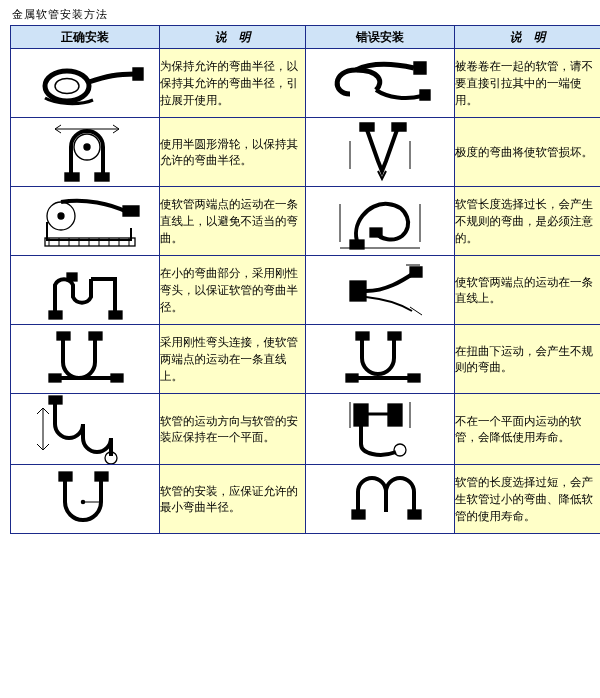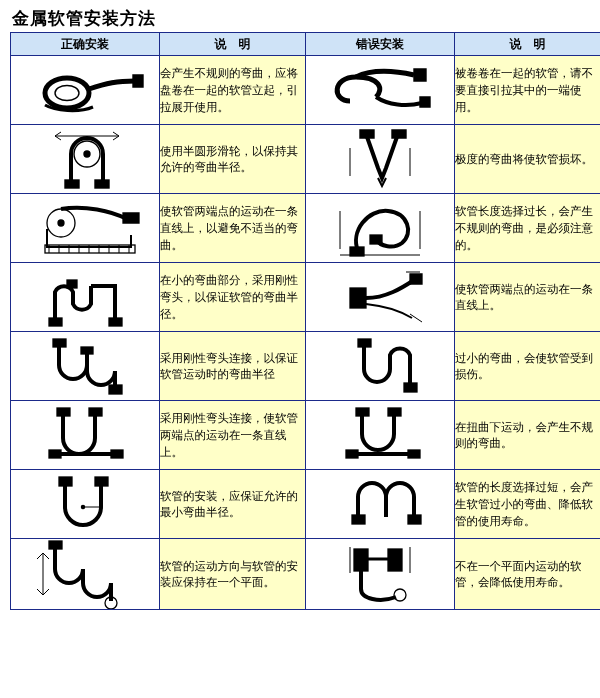--- a/index.html
+++ b/index.html
@@ -4,22 +4,22 @@
 <style>
   html,body{margin:0;padding:0;background:#ffffff;}
   body{
     width:600px;height:698px;
     font-family:"DejaVu Sans","Liberation Sans",sans-serif;
     color:#000;
     overflow:hidden;
   }
   .page{position:relative;width:600px;height:698px;box-sizing:border-box;padding:6px 6px 0 6px;}
   .title{
-    font-size:17px;
-    font-weight:bold;
+    font-size:11px;
+    font-weight:normal;
     letter-spacing:1px;
     padding:2px 0 4px 6px;
     line-height:1.2;
   }
   table.main{
     border-collapse:collapse;
     width:586px;
     margin-left:4px;
     table-layout:fixed;
   }
@@ -30,21 +30,21 @@
   }
   thead th{
     background:#cfe3f7;
     height:22px;
     font-size:12px;
     font-weight:bold;
     color:#000;
     text-align:center;
   }
   .col-img{width:148px;}
-  .col-txt{width:145px;}
+  .col-txt{width:145px;font-style:italic;}
   td.img-cell{
     background:#ffffff;
     text-align:center;
     height:68px;
   }
   td.txt-cell{
     background:#ffffc8;
     font-size:11.5px;
     line-height:1.45;
     padding:4px 6px;
@@ -76,21 +76,21 @@
           <svg width="140" height="62" viewBox="0 0 140 62">
             <g class="sketch" stroke-width="1.4">
               <ellipse cx="52" cy="34" rx="22" ry="15" stroke-width="5"></ellipse>
               <ellipse cx="52" cy="34" rx="12" ry="7.5"></ellipse>
               <path d="M74 30 C92 24,102 22,120 22" stroke-width="5"></path>
               <path d="M118 16 h10 v12 h-10 z" fill="#000"></path>
               <path d="M30 46 C40 52,64 54,78 48" stroke-width="3"></path>
             </g>
           </svg>
         </td>
-        <td class="txt-cell">会产生不规则的弯曲，应将盘卷在一起的软管立起，引拉展开使用。</td>
+        <td class="txt-cell">为保持允许的弯曲半径，以保持其允许的弯曲半径，引拉展开使用。</td>
         <td class="img-cell">
           <svg width="140" height="62" viewBox="0 0 140 62">
             <g class="sketch" stroke-width="1.4">
               <path d="M40 42 C22 42,22 18,46 18 C70 18,74 30,66 38" stroke-width="5"></path>
               <path d="M46 18 C62 10,86 12,104 16" stroke-width="5"></path>
               <path d="M104 10 h12 v12 h-12 z" fill="#000"></path>
               <path d="M66 38 C78 46,96 48,112 44" stroke-width="4"></path>
               <path d="M110 38 h10 v10 h-10 z" fill="#000"></path>
             </g>
           </svg>
@@ -180,44 +180,20 @@
               <path d="M100 8 h12 v10 h-12 z" fill="#000"></path>
               <path d="M56 38 C76 40,92 46,102 52" stroke-width="2"></path>
               <path d="M96 6 L110 6" stroke-width="1"></path>
               <path d="M100 48 L112 56" stroke-width="1"></path>
             </g>
           </svg>
         </td>
         <td class="txt-cell">使软管两端点的运动在一条直线上。</td>
       </tr>
 
-      <tr>
-        <td class="img-cell">
-          <svg width="140" height="62" viewBox="0 0 140 62">
-            <g class="sketch" stroke-width="1.3">
-              <path d="M44 8 L44 30 A14 14 0 0 0 72 30 L72 16" stroke-width="4"></path>
-              <path d="M72 16 L72 36 A14 14 0 0 0 100 36 L100 54" stroke-width="4"></path>
-              <rect x="38" y="4" width="13" height="8" fill="#000"></rect>
-              <rect x="94" y="50" width="13" height="9" fill="#000"></rect>
-              <rect x="66" y="12" width="12" height="7" fill="#000"></rect>
-            </g>
-          </svg>
-        </td>
-        <td class="txt-cell">采用刚性弯头连接，以保证软管运动时的弯曲半径</td>
-        <td class="img-cell">
-          <svg width="140" height="62" viewBox="0 0 140 62">
-            <g class="sketch" stroke-width="1.3">
-              <path d="M54 8 L54 34 A13 13 0 0 0 80 34 L80 20 A11 11 0 0 1 100 20 L100 50" stroke-width="4"></path>
-              <rect x="48" y="4" width="13" height="8" fill="#000"></rect>
-              <rect x="94" y="48" width="13" height="9" fill="#000"></rect>
-            </g>
-          </svg>
-        </td>
-        <td class="txt-cell">过小的弯曲，会使软管受到损伤。</td>
-      </tr>
 
       <tr>
         <td class="img-cell">
           <svg width="140" height="62" viewBox="0 0 140 62">
             <g class="sketch" stroke-width="1.3">
               <path d="M48 8 L48 34 A16 16 0 0 0 80 34 L80 8" stroke-width="4"></path>
               <rect x="42" y="4" width="13" height="8" fill="#000"></rect>
               <rect x="74" y="4" width="13" height="8" fill="#000"></rect>
               <path d="M40 50 L100 50" stroke-width="4"></path>
               <rect x="34" y="46" width="12" height="8" fill="#000"></rect>
@@ -234,46 +210,20 @@
               <rect x="78" y="4" width="13" height="8" fill="#000"></rect>
               <path d="M42 50 L102 50" stroke-width="4"></path>
               <rect x="36" y="46" width="12" height="8" fill="#000"></rect>
               <rect x="98" y="46" width="12" height="8" fill="#000"></rect>
             </g>
           </svg>
         </td>
         <td class="txt-cell">在扭曲下运动，会产生不规则的弯曲。</td>
       </tr>
 
-
-      <tr>
-        <td class="img-cell">
-          <svg width="140" height="62" viewBox="0 0 140 62">
-            <g class="sketch" stroke-width="1.3">
-              <path d="M50 10 L50 34 A18 18 0 0 0 86 34 L86 10" stroke-width="4"></path>
-              <rect x="44" y="4" width="13" height="9" fill="#000"></rect>
-              <rect x="80" y="4" width="13" height="9" fill="#000"></rect>
-              <path d="M68 34 L86 34" stroke-width="1"></path>
-              <circle cx="68" cy="34" r="1.6" fill="#000"></circle>
-            </g>
-          </svg>
-        </td>
-        <td class="txt-cell">软管的安装，应保证允许的最小弯曲半径。</td>
-        <td class="img-cell">
-          <svg width="140" height="62" viewBox="0 0 140 62">
-            <g class="sketch" stroke-width="1.3">
-              <path d="M48 44 L48 24 A14 14 0 0 1 76 24 L76 44" stroke-width="4"></path>
-              <path d="M76 24 A14 14 0 0 1 104 24 L104 44" stroke-width="4"></path>
-              <rect x="42" y="42" width="13" height="9" fill="#000"></rect>
-              <rect x="98" y="42" width="13" height="9" fill="#000"></rect>
-            </g>
-          </svg>
-        </td>
-        <td class="txt-cell">软管的长度选择过短，会产生软管过小的弯曲、降低软管的使用寿命。</td>
-      </tr>
 
       <tr>
         <td class="img-cell">
           <svg width="140" height="70" viewBox="0 0 140 70">
             <g class="sketch" stroke-width="1.3">
               <path d="M40 6 L40 30 A14 14 0 0 0 68 30 L68 44 A14 14 0 0 0 96 44 L96 62" stroke-width="4"></path>
               <rect x="34" y="2" width="13" height="8" fill="#000"></rect>
               <circle cx="96" cy="64" r="6"></circle>
               <path d="M28 14 L28 56" stroke-width="1"></path>
               <path d="M22 20 L28 14 L34 20" stroke-width="1"></path>
@@ -291,15 +241,41 @@
               <path d="M51 32 L51 50 C51 60,70 64,86 58" stroke-width="4"></path>
               <circle cx="90" cy="56" r="6"></circle>
               <path d="M40 8 L40 34" stroke-width="1"></path>
               <path d="M100 8 L100 34" stroke-width="1"></path>
             </g>
           </svg>
         </td>
         <td class="txt-cell">不在一个平面内运动的软管，会降低使用寿命。</td>
       </tr>
 
+      <tr>
+        <td class="img-cell">
+          <svg width="140" height="62" viewBox="0 0 140 62">
+            <g class="sketch" stroke-width="1.3">
+              <path d="M50 10 L50 34 A18 18 0 0 0 86 34 L86 10" stroke-width="4"></path>
+              <rect x="44" y="4" width="13" height="9" fill="#000"></rect>
+              <rect x="80" y="4" width="13" height="9" fill="#000"></rect>
+              <path d="M68 34 L86 34" stroke-width="1"></path>
+              <circle cx="68" cy="34" r="1.6" fill="#000"></circle>
+            </g>
+          </svg>
+        </td>
+        <td class="txt-cell">软管的安装，应保证允许的最小弯曲半径。</td>
+        <td class="img-cell">
+          <svg width="140" height="62" viewBox="0 0 140 62">
+            <g class="sketch" stroke-width="1.3">
+              <path d="M48 44 L48 24 A14 14 0 0 1 76 24 L76 44" stroke-width="4"></path>
+              <path d="M76 24 A14 14 0 0 1 104 24 L104 44" stroke-width="4"></path>
+              <rect x="42" y="42" width="13" height="9" fill="#000"></rect>
+              <rect x="98" y="42" width="13" height="9" fill="#000"></rect>
+            </g>
+          </svg>
+        </td>
+        <td class="txt-cell">软管的长度选择过短，会产生软管过小的弯曲、降低软管的使用寿命。</td>
+      </tr>
+
     </tbody>
   </table>
 </div>
 
 </body></html>

